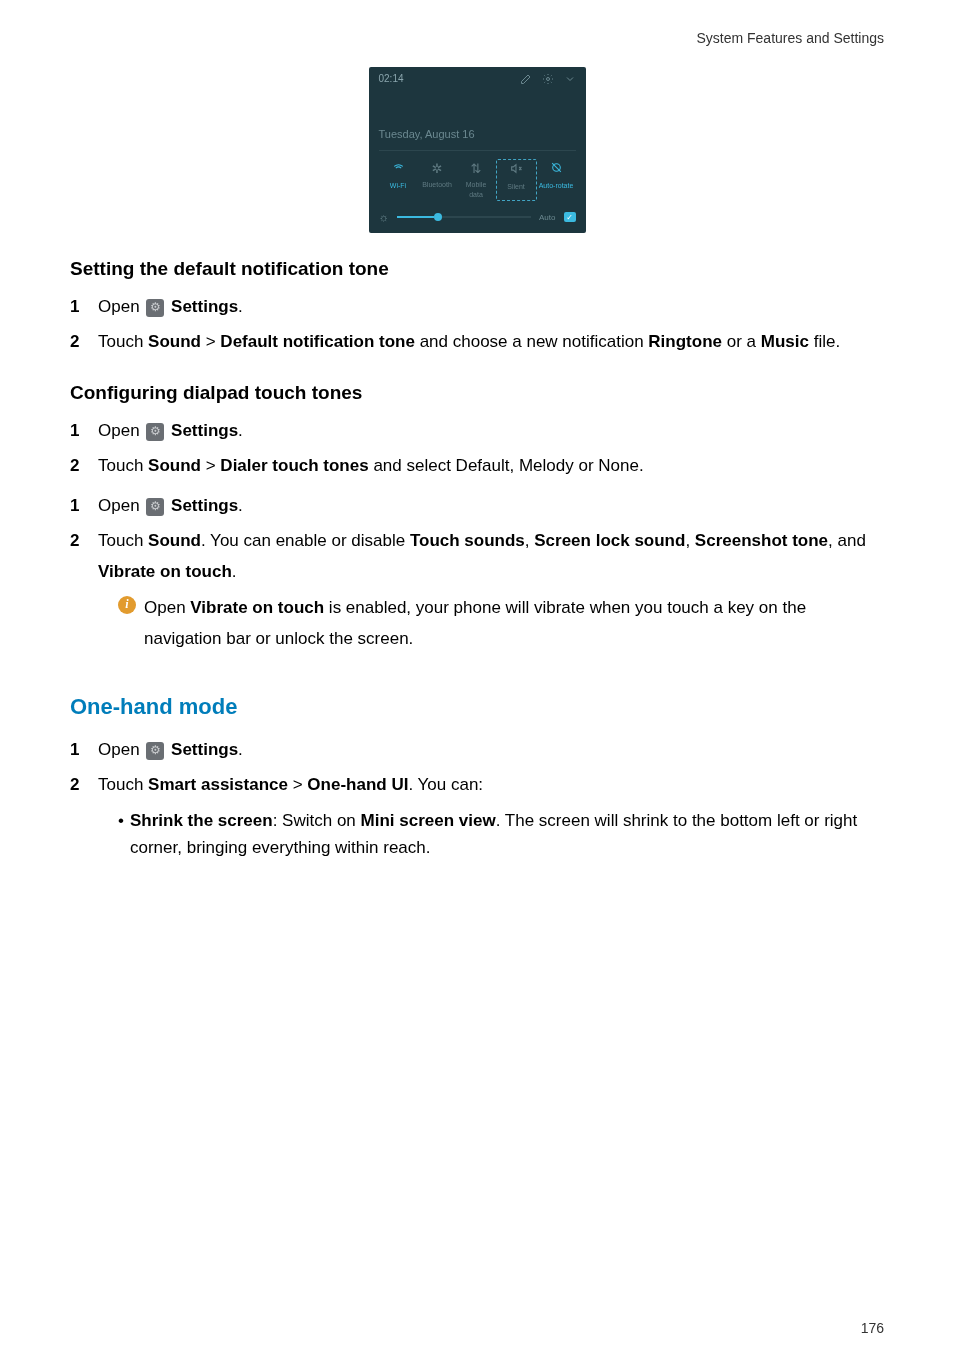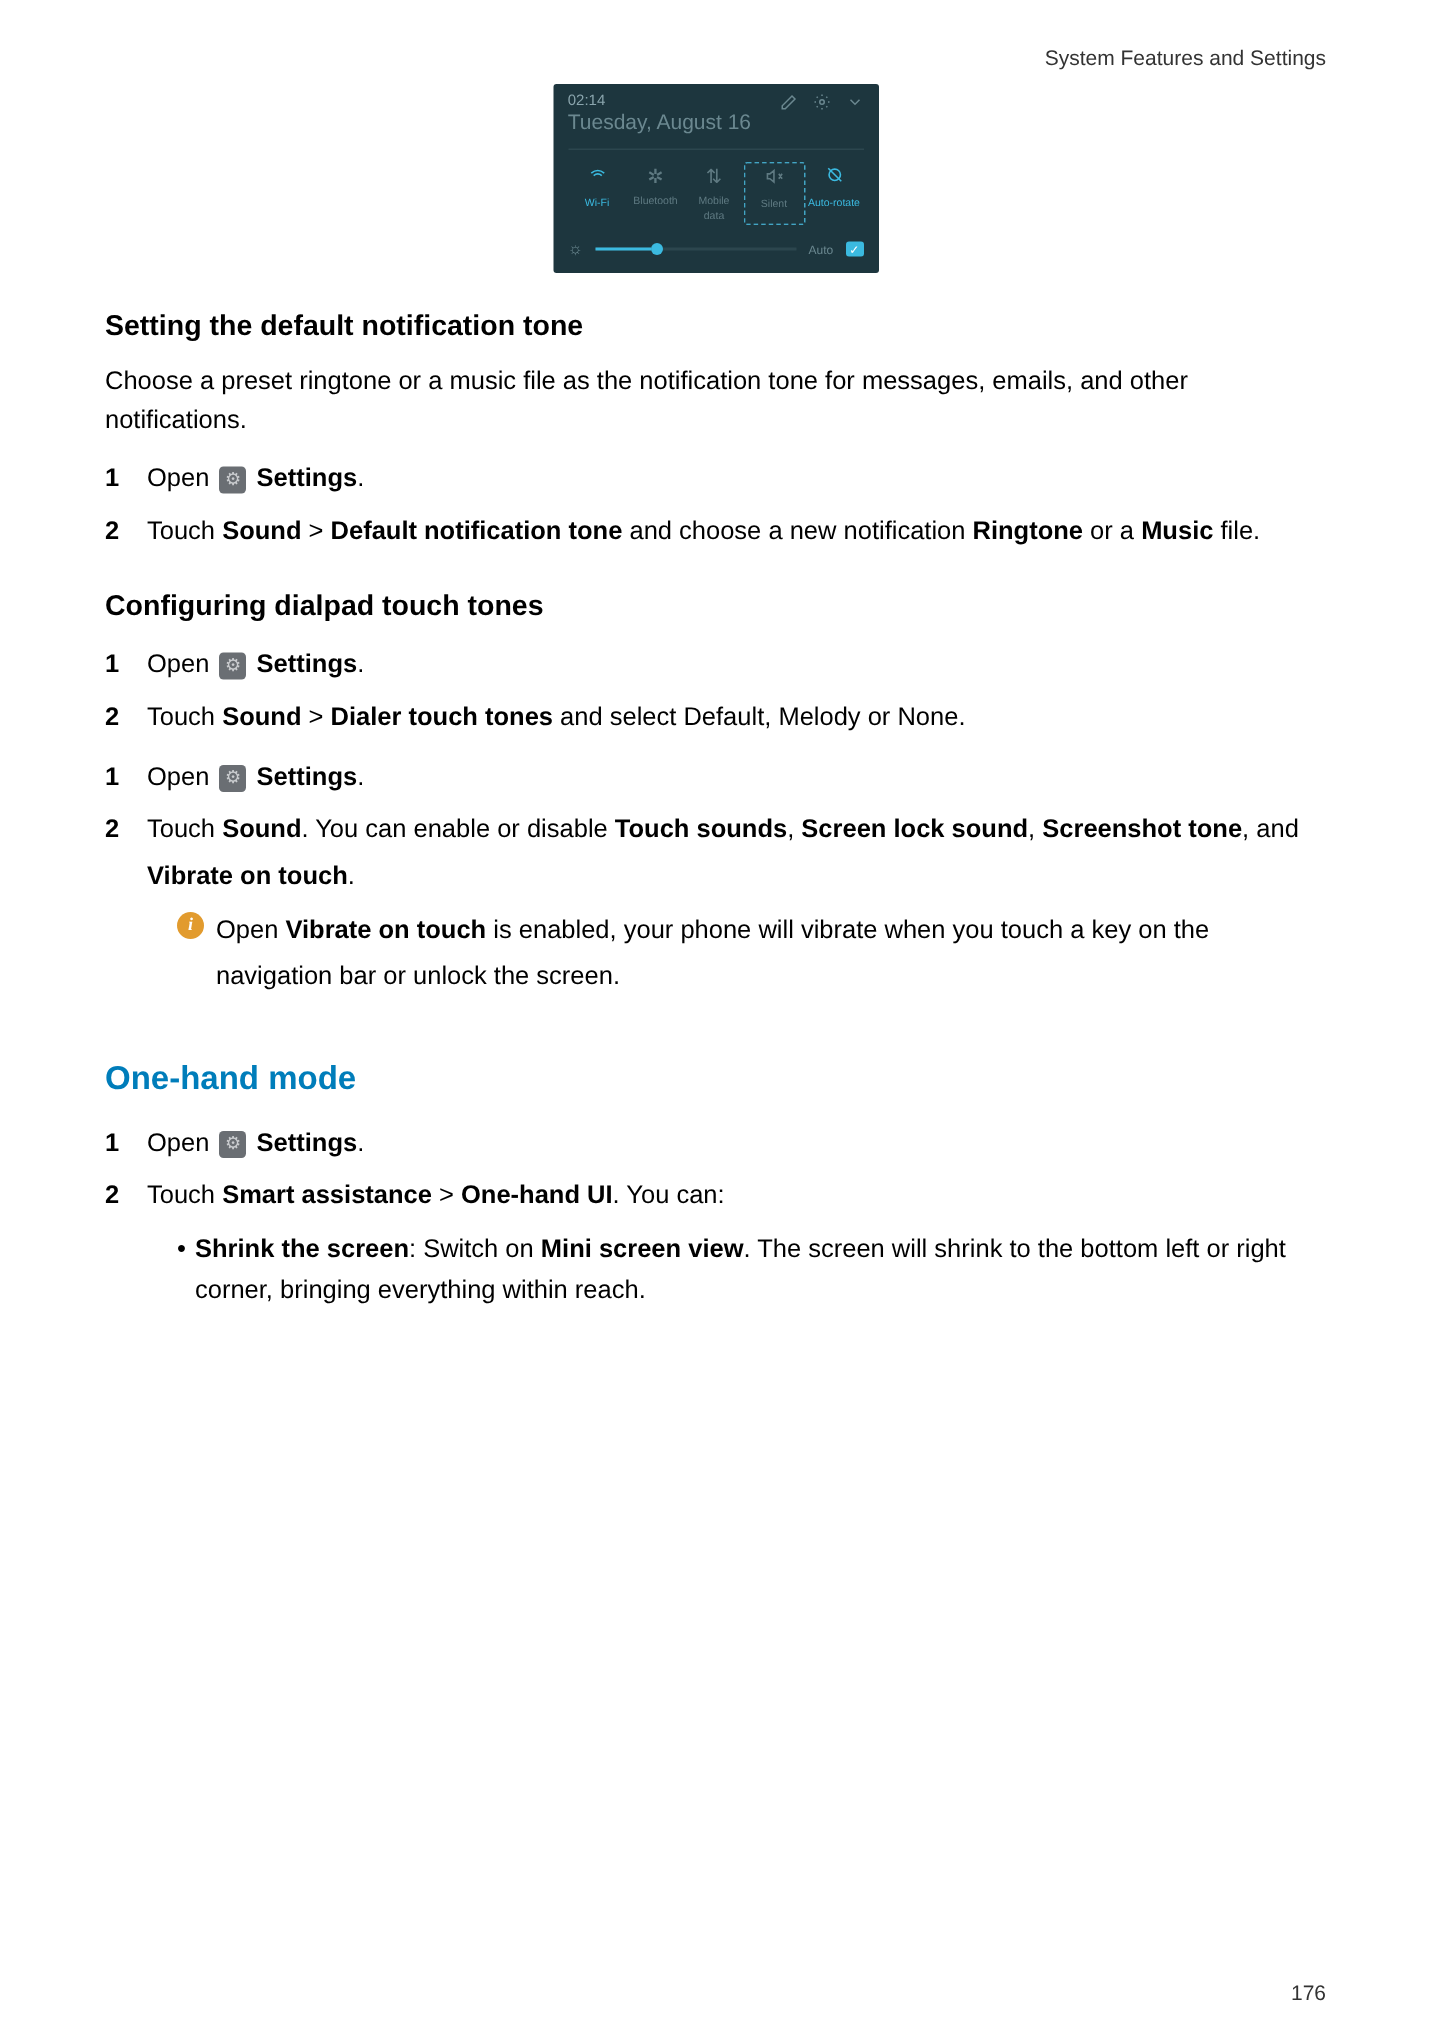--- a/index.html
+++ b/index.html
@@ -15,21 +15,21 @@
     min-height: 1350px;
     margin: 0 auto;
     padding: 30px 70px 0 70px;
     box-sizing: border-box;
     position: relative;
   }
   .header-right {
     text-align: right;
     font-size: 14px;
     color: #333;
-    margin-bottom: 10px;
+    margin-bottom: 21px;
   }
   .shot-wrapper {
     text-align: center;
     margin-bottom: 25px;
   }
   .shot {
     display: inline-block;
     width: 217px;
     background: #1d363e;
     border-radius: 2px;
@@ -41,21 +41,21 @@
   }
   .shot-top {
     display: flex;
     justify-content: space-between;
     align-items: flex-start;
   }
   .shot-top-left {
     text-align: left;
   }
   .shot-time { color: #8aa5ad; font-size: 10px; }
-  .shot-date { color: #6b8890; font-size: 14px; }
+  .shot-date { color: #6b8890; font-size: 11px; margin-top: 44px; }
   .shot-top-icons {
     display: flex;
     gap: 10px;
     align-items: center;
     color: #6b8890;
     font-size: 12px;
   }
   .shot-row {
     display: flex;
     justify-content: space-between;
@@ -290,21 +290,20 @@
           <div class="fill"></div>
           <div class="thumb"></div>
         </div>
         <span class="auto-label">Auto</span>
         <span class="auto-toggle">✓</span>
       </div>
     </div>
   </div>
 
   <div class="section-h">Setting the default notification tone</div>
-  <p class="body-p">Choose a preset ringtone or a music file as the notification tone for messages, emails, and other notifications.</p>
   <ol class="steps">
     <li>
       <span>Open </span><span class="settings-icon">⚙</span>
       <b>Settings</b><span>.</span>
     </li>
     <li>
       <span>Touch </span><b>Sound</b><span> &gt; </span><b>Default notification tone</b><span> and choose a new notification </span><b>Ringtone</b><span> or a </span><b>Music</b><span> file.</span>
     </li>
   </ol>
 

